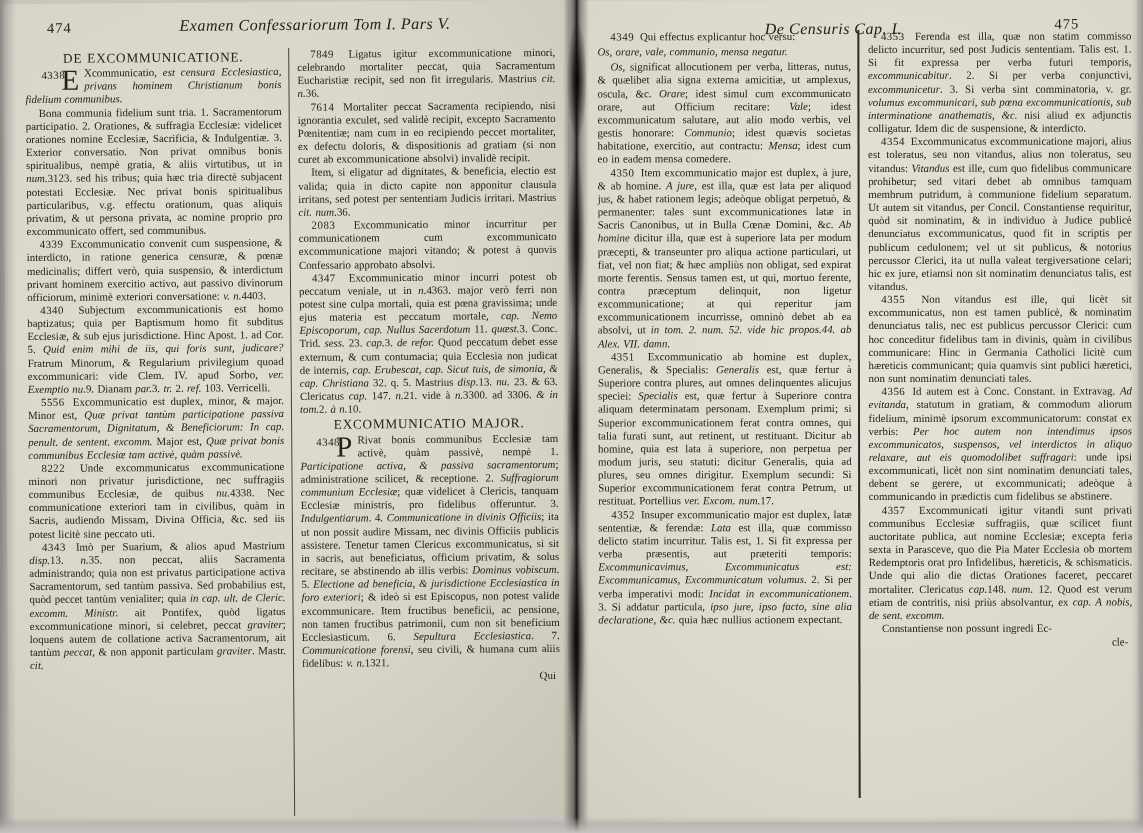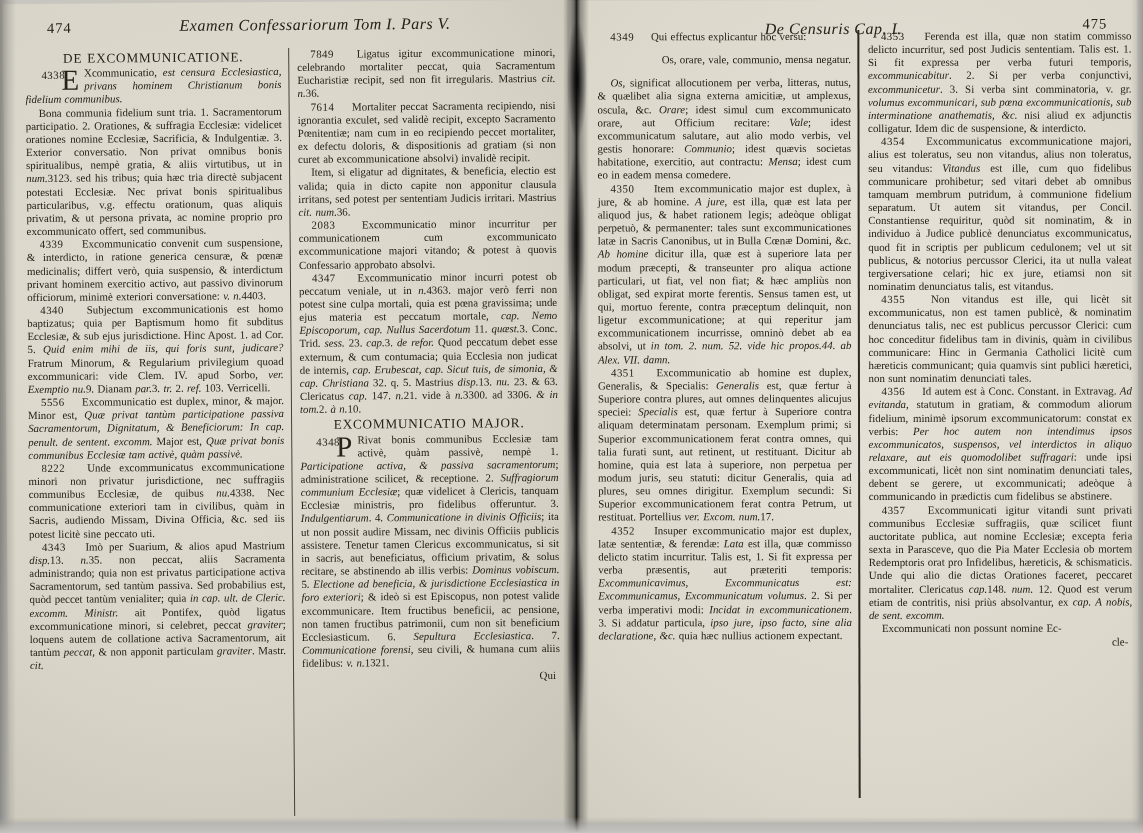--- a/index.html
+++ b/index.html
@@ -16,47 +16,47 @@
     transform:rotate(-0.45deg);
   }
   #right-page{
     left:570px; top:0px; width:568px; height:822px;
     background:radial-gradient(120% 100% at 55% 40%, #e6e2d8 0%, #dbd7cb 55%, #c9c5b8 90%, #bab6a9 100%);
     transform:rotate(-0.1deg);
   }
   .page-header{ position:absolute; top:12px; left:0; right:0; height:26px; }
   .page-num{ position:absolute; font-size:14.5px; letter-spacing:1px; }
   #left-page .page-num{ left:44px; top:4px; }
-  #right-page .page-num{ right:30px; top:4px;margin-left:48px; }
+  #right-page .page-num{ right:58px; top:4px;margin-left:48px; }
   .running-title{
     position:absolute; left:0; right:0; text-align:center;
     font-style:italic; font-size:16px; letter-spacing:0.5px; top:2px;
   }
   #left-page .running-title{ padding-left:60px; }
   #right-page .running-title{ padding-right:40px; top:8px; }
 
   .col-wrap{ position:absolute; display:flex; }
   #left-page .col-wrap{ left:22px; top:46px; right:10px; }
   #right-page .col-wrap{ left:16px; top:30px; right:6px; }
   .col{ height:768px; overflow:hidden; }
   #col-1{ width:256px; padding-right:7px; }
   #col-2{ width:258px; padding-left:8px; border-left:1px solid #44403a; }
   #col-3{ width:256px; padding-left:12px; padding-right:6px; }
   #col-4{ width:266px; padding-left:9px; border-left:2px solid #2c2822; }
 
   .para{
     margin:0; text-indent:13px; text-align:justify;
     font-size:10.9px; line-height:13.15px; word-spacing:0.6px;
   }
-  .para .pnum{ letter-spacing:0.5px; padding-right:13px; }
+  .para .pnum{ letter-spacing:0.5px; padding-right:2px; }
   .para.heading{
     text-indent:0; text-align:center; font-size:13.2px;
     letter-spacing:0.8px; margin:2px 0 2px; word-spacing:1px;
   }
-  .para.verse{ text-indent:0; text-align:right; margin:10px 0; }
+  .para.verse{ text-indent:0; text-align:left; font-style:italic; margin:2px 0; }
   .para.opener{ text-indent:0; position:relative; margin-top:1px; }
   .para.opener .pnum{ position:absolute; left:16px; top:2px; }
   .para.opener .dropcap{
     float:left; font-size:29px; line-height:23px; padding:2px 5px 0 0;
     margin-left:36px;
   }
   .catchword{
     margin:1px 4px 0 0; text-align:right; font-size:11px; line-height:13px;
   }
 
@@ -134,21 +134,21 @@
           <p class="para"><span class="pnum">4351 </span>Excommunicatio ab homine est duplex, Generalis, &amp; Specialis: <i>Generalis</i> est, quæ fertur à Superiore contra plures, aut omnes delinquentes alicujus speciei: <i>Specialis</i> est, quæ fertur à Superiore contra aliquam determinatam personam. Exemplum primi; si Superior excommunicationem ferat contra omnes, qui talia furati sunt, aut retinent, ut restituant. Dicitur ab homine, quia est lata à superiore, non perpetua per modum juris, seu statuti: dicitur Generalis, quia ad plures, seu omnes dirigitur. Exemplum secundi: Si Superior excommunicationem ferat contra Petrum, ut restituat. Portellius <i>ver. Excom. num.</i>17.</p>
           <p class="para"><span class="pnum">4352 </span>Insuper excommunicatio major est duplex, latæ sententiæ, &amp; ferendæ: <i>Lata</i> est illa, quæ commisso delicto statim incurritur. Talis est, 1. Si fit expressa per verba præsentis, aut præteriti temporis: <i>Excommunicavimus, Excommunicatus est: Excommunicamus, Excommunicatum volumus</i>. 2. Si per verba imperativi modi: <i>Incidat in excommunicationem</i>. 3. Si addatur particula, <i>ipso jure, ipso facto, sine alia declaratione, &amp;c.</i> quia hæc nullius actionem expectant.</p>
         </div>
       <div class="col" id="col-4">
         <div>
             <p class="para"><span class="pnum">4353 </span>Ferenda est illa, quæ non statim commisso delicto incurritur, sed post Judicis sententiam. Talis est. 1. Si fit expressa per verba futuri temporis, <i>excommunicabitur</i>. 2. Si per verba conjunctivi, <i>excommunicetur</i>. 3. Si verba sint comminatoria, v. gr. <i>volumus excommunicari, sub pœna excommunicationis, sub interminatione anathematis, &amp;c.</i> nisi aliud ex adjunctis colligatur. Idem dic de suspensione, &amp; interdicto.</p>
             <p class="para"><span class="pnum">4354 </span>Excommunicatus excommunicatione majori, alius est toleratus, seu non vitandus, alius non toleratus, seu vitandus: <i>Vitandus</i> est ille, cum quo fidelibus communicare prohibetur; sed vitari debet ab omnibus tamquam membrum putridum, à communione fidelium separatum. Ut autem sit vitandus, per Concil. Constantiense requiritur, quòd sit nominatim, &amp; in individuo à Judice publicè denunciatus excommunicatus, quod fit in scriptis per publicum cedulonem; vel ut sit publicus, &amp; notorius percussor Clerici, ita ut nulla valeat tergiversatione celari; hic ex jure, etiamsi non sit nominatim denunciatus talis, est vitandus.</p>
             <p class="para"><span class="pnum">4355 </span>Non vitandus est ille, qui licèt sit excommunicatus, non est tamen publicè, &amp; nominatim denunciatus talis, nec est publicus percussor Clerici: cum hoc conceditur fidelibus tam in divinis, quàm in civilibus communicare: Hinc in Germania Catholici licitè cum hæreticis communicant; quia quamvis sint publici hæretici, non sunt nominatim denunciati tales.</p>
             <p class="para"><span class="pnum">4356 </span>Id autem est à Conc. Constant. in Extravag. <i>Ad evitanda</i>, statutum in gratiam, &amp; commodum aliorum fidelium, minimè ipsorum excommunicatorum: constat ex verbis: <i>Per hoc autem non intendimus ipsos excommunicatos, suspensos, vel interdictos in aliquo relaxare, aut eis quomodolibet suffragari</i>: unde ipsi excommunicati, licèt non sint nominatim denunciati tales, debent se gerere, ut excommunicati; adeòque à communicando in prædictis cum fidelibus se abstinere.</p>
             <p class="para"><span class="pnum">4357 </span>Excommunicati igitur vitandi sunt privati communibus Ecclesiæ suffragiis, quæ scilicet fiunt auctoritate publica, aut nomine Ecclesiæ; excepta feria sexta in Parasceve, quo die Pia Mater Ecclesia ob mortem Redemptoris orat pro Infidelibus, hæreticis, &amp; schismaticis. Unde qui alio die dictas Orationes faceret, peccaret mortaliter. Clericatus <i>cap.</i>148. <i>num.</i> 12. Quod est verum etiam de contritis, nisi priùs absolvantur, ex <i>cap. A nobis, de sent. excomm.</i></p>
-            <p class="para">Excommunicati non possunt nomine Ec-</p>
+            <p class="para">Constantiense non possunt ingredi Ec-</p>
           </div>
         <div class="catchword">cle-</div>
       </div>
     </div>
   </div>
 
   <div id="gutter-shadow"></div>
   <div id="left-edge-shadow"></div>
   <div id="right-edge-shadow"></div>
   <div id="bottom-scan-strip"></div>

